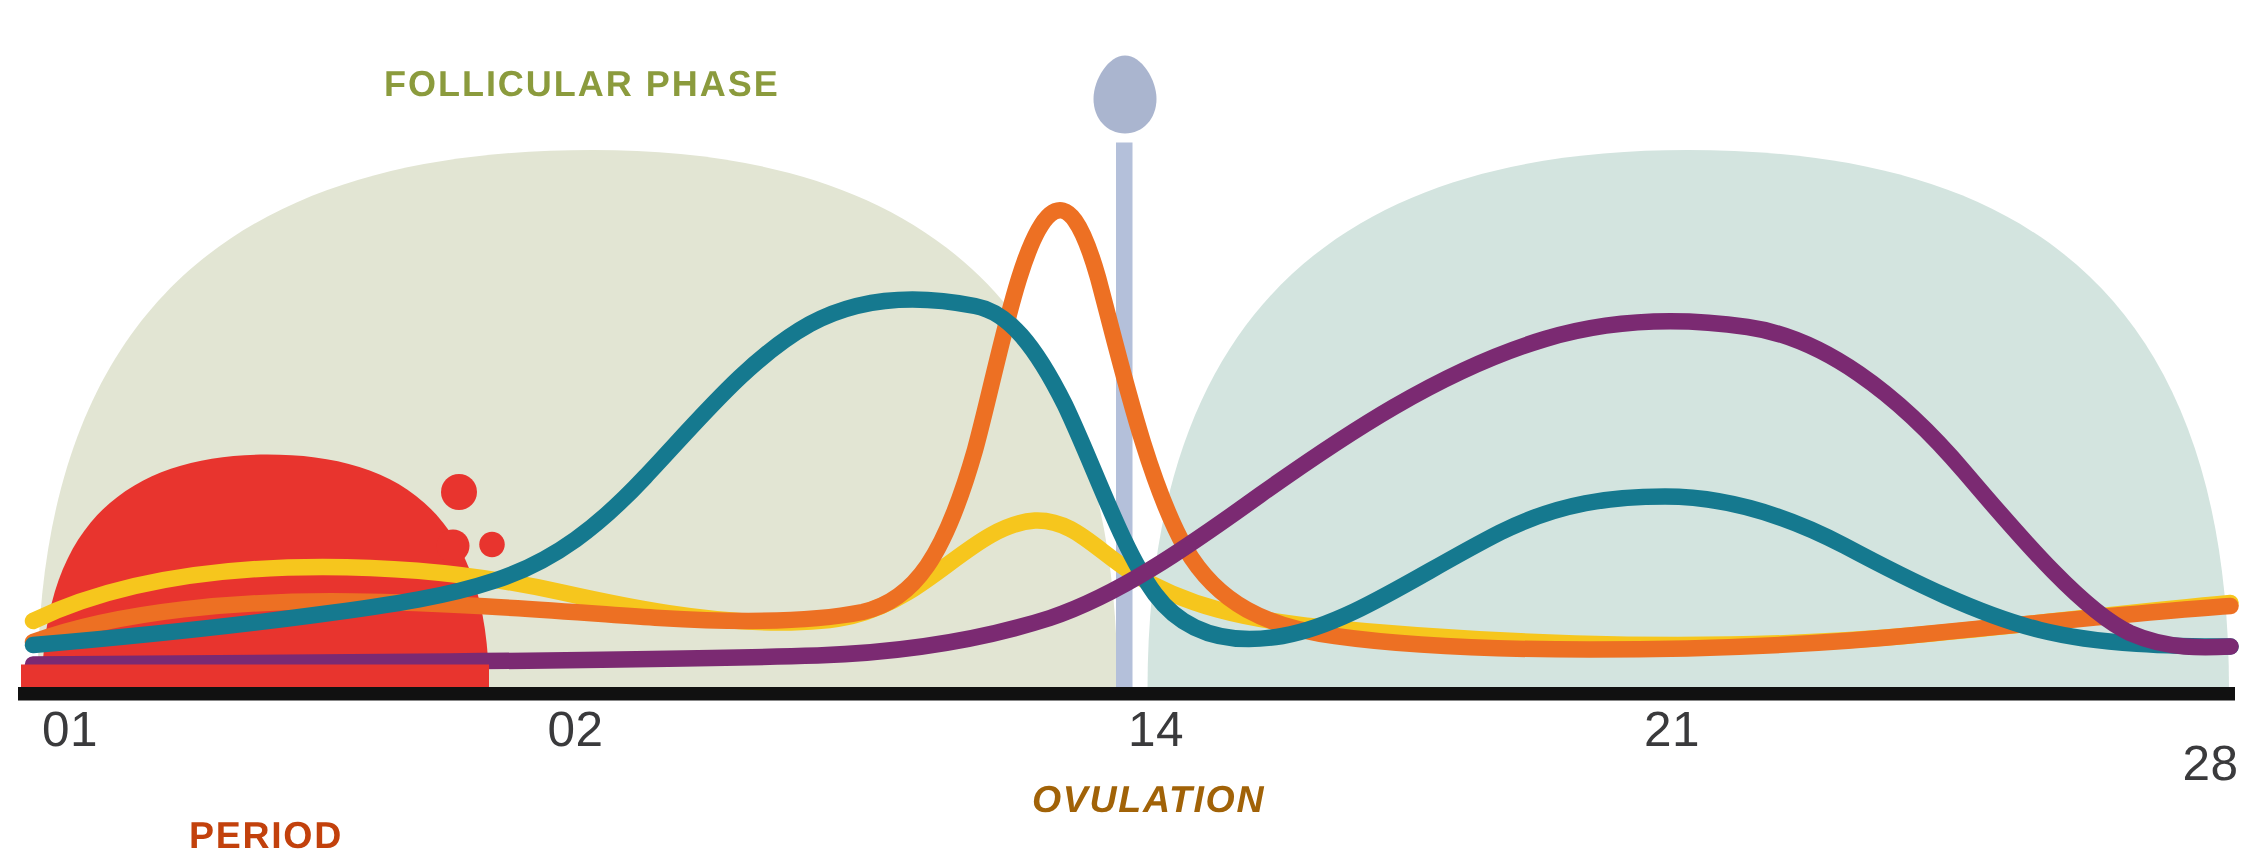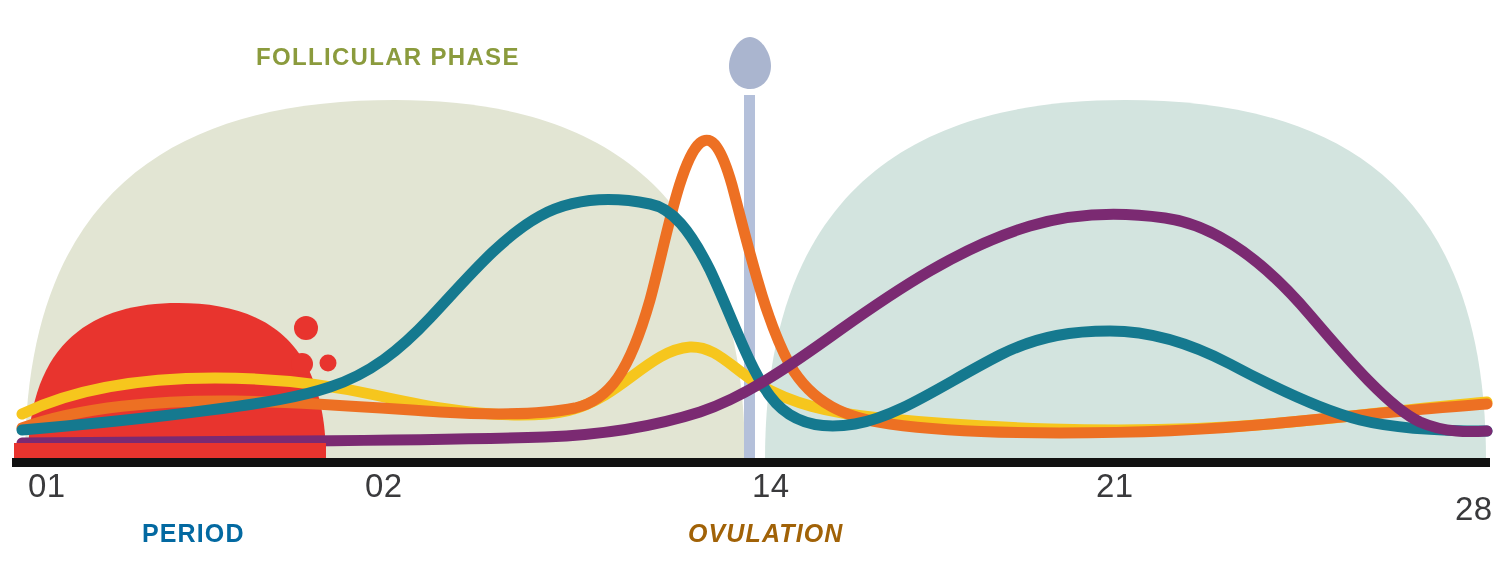--- a/index.html
+++ b/index.html
@@ -58,22 +58,23 @@
   #tick-28 { left: 1455px; margin-top: 23px; }
   .foot-label {
     position: absolute;
     top: 519px;
     font-size: 25px;
     font-weight: bold;
     letter-spacing: 0.045em;
     white-space: nowrap;
   }
   #label-period {
-    left: 142px;
-    color: #0369a1;
+    left: 126px;
+    color: #c2410c;
+    margin-top: 24px;
   }
   #label-ovulation {
     left: 688px;
     color: #a16207;
     font-style: italic;
   }
 </style>
 </head>
 <body>
 

